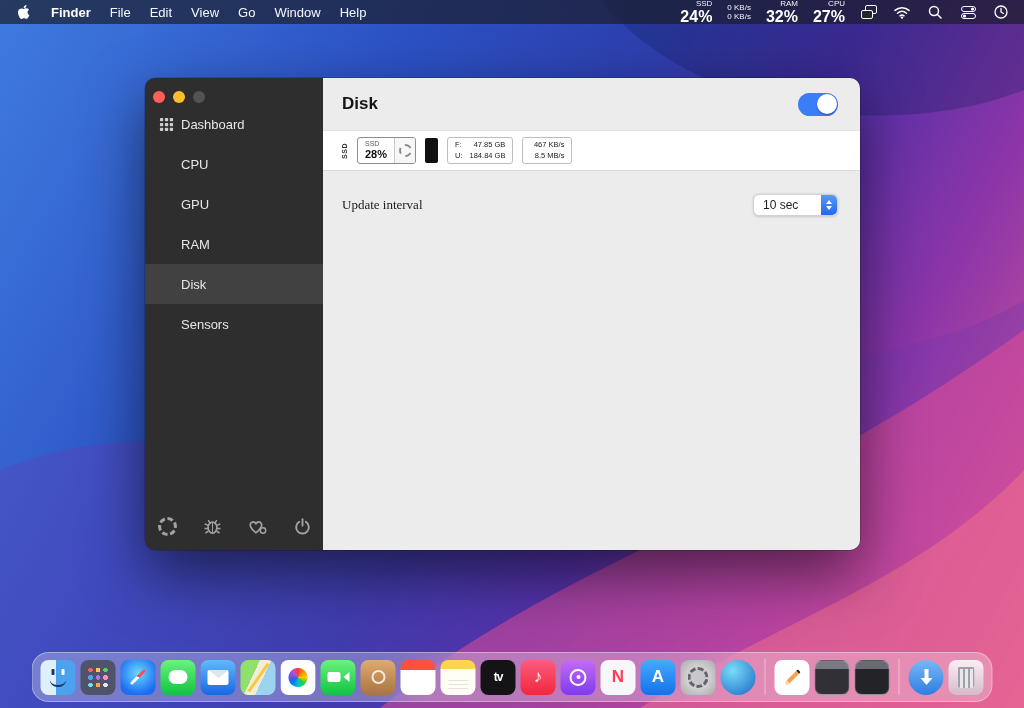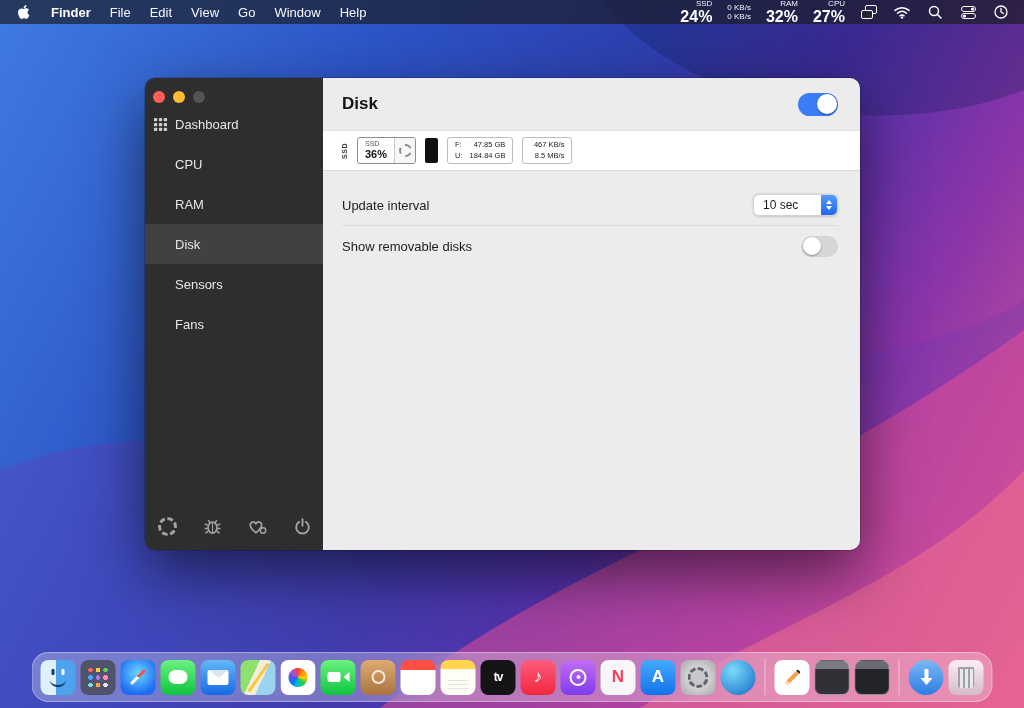--- a/index.html
+++ b/index.html
@@ -19,21 +19,21 @@
   .micon{display:grid;place-items:center;width:18px;height:18px;}
   
   .window{position:absolute;left:145px;top:78px;width:715px;height:472px;border-radius:10px;display:flex;overflow:hidden;z-index:20;box-shadow:0 24px 60px rgba(0,0,0,.55),0 0 0 .5px rgba(0,0,0,.35);}
   .sidebar{width:178px;flex:none;background:#2e2e2e;position:relative;color:#e6e6e6;}
   .traffic{position:absolute;top:13px;left:8px;display:flex;gap:8px;}
   .tl{width:12px;height:12px;border-radius:50%;}
   .tl.red{background:#ff5f57;}
   .tl.yellow{background:#febc2e;}
   .tl.gray{background:#535353;}
   .side-list{margin-top:26px;}
-  .side-item{height:40px;display:flex;align-items:center;padding-left:8px;font-size:13px;color:#e6e6e6;}
+  .side-item{height:40px;display:flex;align-items:center;padding-left:14px;font-size:13px;color:#e6e6e6;}
   .side-item .slot{width:22px;display:flex;align-items:center;}
   .side-item.selected{background:#414141;}
   .side-bottom{position:absolute;left:10px;bottom:12px;display:flex;gap:21px;}
   .fico{width:24px;height:24px;display:grid;place-items:center;}
   .gear-big{width:13px;height:13px;border:3px dashed #a2a2a2;border-radius:50%;}
   
   .content{flex:1;background:#ececec;display:flex;flex-direction:column;}
   .content-header{height:52px;display:flex;align-items:center;justify-content:space-between;padding:0 22px 0 19px;flex:none;}
   .content-header h1{font-size:17px;font-weight:700;margin:0;color:#141414;}
   .toggle{position:relative;border-radius:12px;flex:none;}
@@ -58,21 +58,21 @@
   .w-bar{width:13px;height:25px;background:#101010;border-radius:2px;flex:none;}
   .w-box.cols{flex-direction:column;justify-content:center;padding:0 7px;border-color:#bdbdbd;}
   .w-row{display:flex;justify-content:space-between;gap:7px;font-size:7.5px;color:#222;line-height:1.4;}
   .w-row.r{justify-content:flex-end;}
   .w-usage{min-width:66px;}
   .w-speed{min-width:50px;}
   
   .settings{padding:14px 22px 0 19px;}
   .srow{display:flex;align-items:center;justify-content:space-between;height:40px;}
   .srow + .srow{border-top:1px solid #dcdcdc;}
-  .slabel{font-size:13px;color:#1c1c1e;}
+  .slabel{font-size:13px;color:#1c1c1e;font-family:Liberation Serif, serif;}
   .select{display:inline-flex;align-items:center;height:22px;background:#fff;border:1px solid #d2d2d2;border-radius:6px;box-shadow:0 .5px 2.5px rgba(0,0,0,.16);font-size:12px;color:#1c1c1e;padding-left:9px;box-sizing:border-box;}
   .sel-text{padding-right:8px;white-space:nowrap;}
   .select.sm .sel-text{min-width:50px;}
   .select.lg .sel-text{min-width:94px;}
   .stepper{width:16px;height:20px;background:linear-gradient(180deg,#559bf7,#2168ee);border-radius:0 5px 5px 0;display:flex;flex-direction:column;align-items:center;justify-content:center;gap:2px;margin-right:0;}
   .chev{width:0;height:0;border-left:3.5px solid transparent;border-right:3.5px solid transparent;}
   .chev.up{border-bottom:4px solid #fff;}
   .chev.dn{border-top:4px solid #fff;}
   .filler{flex:1;}
   
@@ -239,35 +239,35 @@
                 <rect x="6.3" y="11.5" width="3.5" height="3.5" rx=".8"></rect>
                 <rect x="11.5" y="11.5" width="3.5" height="3.5" rx=".8"></rect>
               </svg>
           </span>
           <span data-name="sidebar-item-label">Dashboard</span>
         </div>
         <div class="side-item" data-name="sidebar-item-cpu">
             <span class="slot"></span>
             <span data-name="sidebar-item-label">CPU</span>
           </div>
+        <div class="side-item" data-name="sidebar-item-gpu">
+            <span class="slot"></span>
+            <span data-name="sidebar-item-label">GPU</span>
+          </div>
         <div class="side-item" data-name="sidebar-item-ram">
             <span class="slot"></span>
             <span data-name="sidebar-item-label">RAM</span>
           </div>
         <div class="side-item selected" data-name="sidebar-item-disk">
             <span class="slot"></span>
             <span data-name="sidebar-item-label">Disk</span>
           </div>
         <div class="side-item" data-name="sidebar-item-sensors">
             <span class="slot"></span>
             <span data-name="sidebar-item-label">Sensors</span>
-          </div>
-        <div class="side-item" data-name="sidebar-item-fans">
-            <span class="slot"></span>
-            <span data-name="sidebar-item-label">Fans</span>
           </div>
       </nav>
       <div class="side-bottom" data-name="sidebar-footer">
         <span class="fico" data-name="settings-gear-icon">
             <span class="gear-big"></span>
           </span>
         <span class="fico" data-name="bug-icon">
           <svg width="19" height="19" viewBox="0 0 18 18">
               <ellipse cx="9" cy="10" rx="4.2" ry="5.2" fill="none" stroke="#a2a2a2" stroke-width="1.6"></ellipse>
               <line x1="9" y1="5" x2="9" y2="15" stroke="#a2a2a2" stroke-width="1"></line>
@@ -301,21 +301,21 @@
         <div class="toggle big on" data-name="module-enable-toggle">
             <span class="knob" data-name="toggle-knob"></span>
           </div>
       </div>
 
       <div class="widget-strip" data-name="widget-strip">
         <div class="w-vert" data-name="widget-mini-label">SSD</div>
         <div class="w-box" data-name="widget-percent">
           <div class="w-col">
             <span class="w-lab" data-name="widget-percent-label">SSD</span>
-            <span class="w-val" data-name="widget-percent-value">36%</span>
+            <span class="w-val" data-name="widget-percent-value">28%</span>
           </div>
           <div class="w-gear" data-name="widget-settings-button">
               <span class="gear-ring" data-name="gear-icon"></span>
             </div>
         </div>
         <div class="w-bar" data-name="widget-bar-chart"></div>
         <div class="w-box cols w-usage" data-name="widget-disk-usage">
           <div class="w-row">
               <span data-name="usage-free-label">F:</span>
               <span data-name="usage-free-value">47.85 GB</span>
@@ -338,26 +338,20 @@
       <div class="settings" data-name="settings-list">
         <div class="srow" data-name="update-interval-row">
           <span class="slabel" data-name="update-interval-label">Update interval</span>
           <div class="select sm" data-name="update-interval-select">
             <span class="sel-text" data-name="update-interval-value">10 sec</span>
             <span class="stepper" data-name="select-stepper-icon">
                 <i class="chev up"></i>
                 <i class="chev dn"></i>
               </span>
           </div>
-        </div>
-        <div class="srow" data-name="show-removable-row">
-          <span class="slabel" data-name="show-removable-label">Show removable disks</span>
-          <div class="toggle small off" data-name="show-removable-toggle">
-              <span class="knob" data-name="toggle-knob"></span>
-            </div>
         </div>
       </div>
 
       <div class="filler" data-name="content-filler"></div>
     </main>
   </div>
 
   <div class="dock" data-name="dock">
       <div class="dock-icon" data-name="finder-icon"></div>
       <div class="dock-icon" data-name="launchpad-icon"></div>

